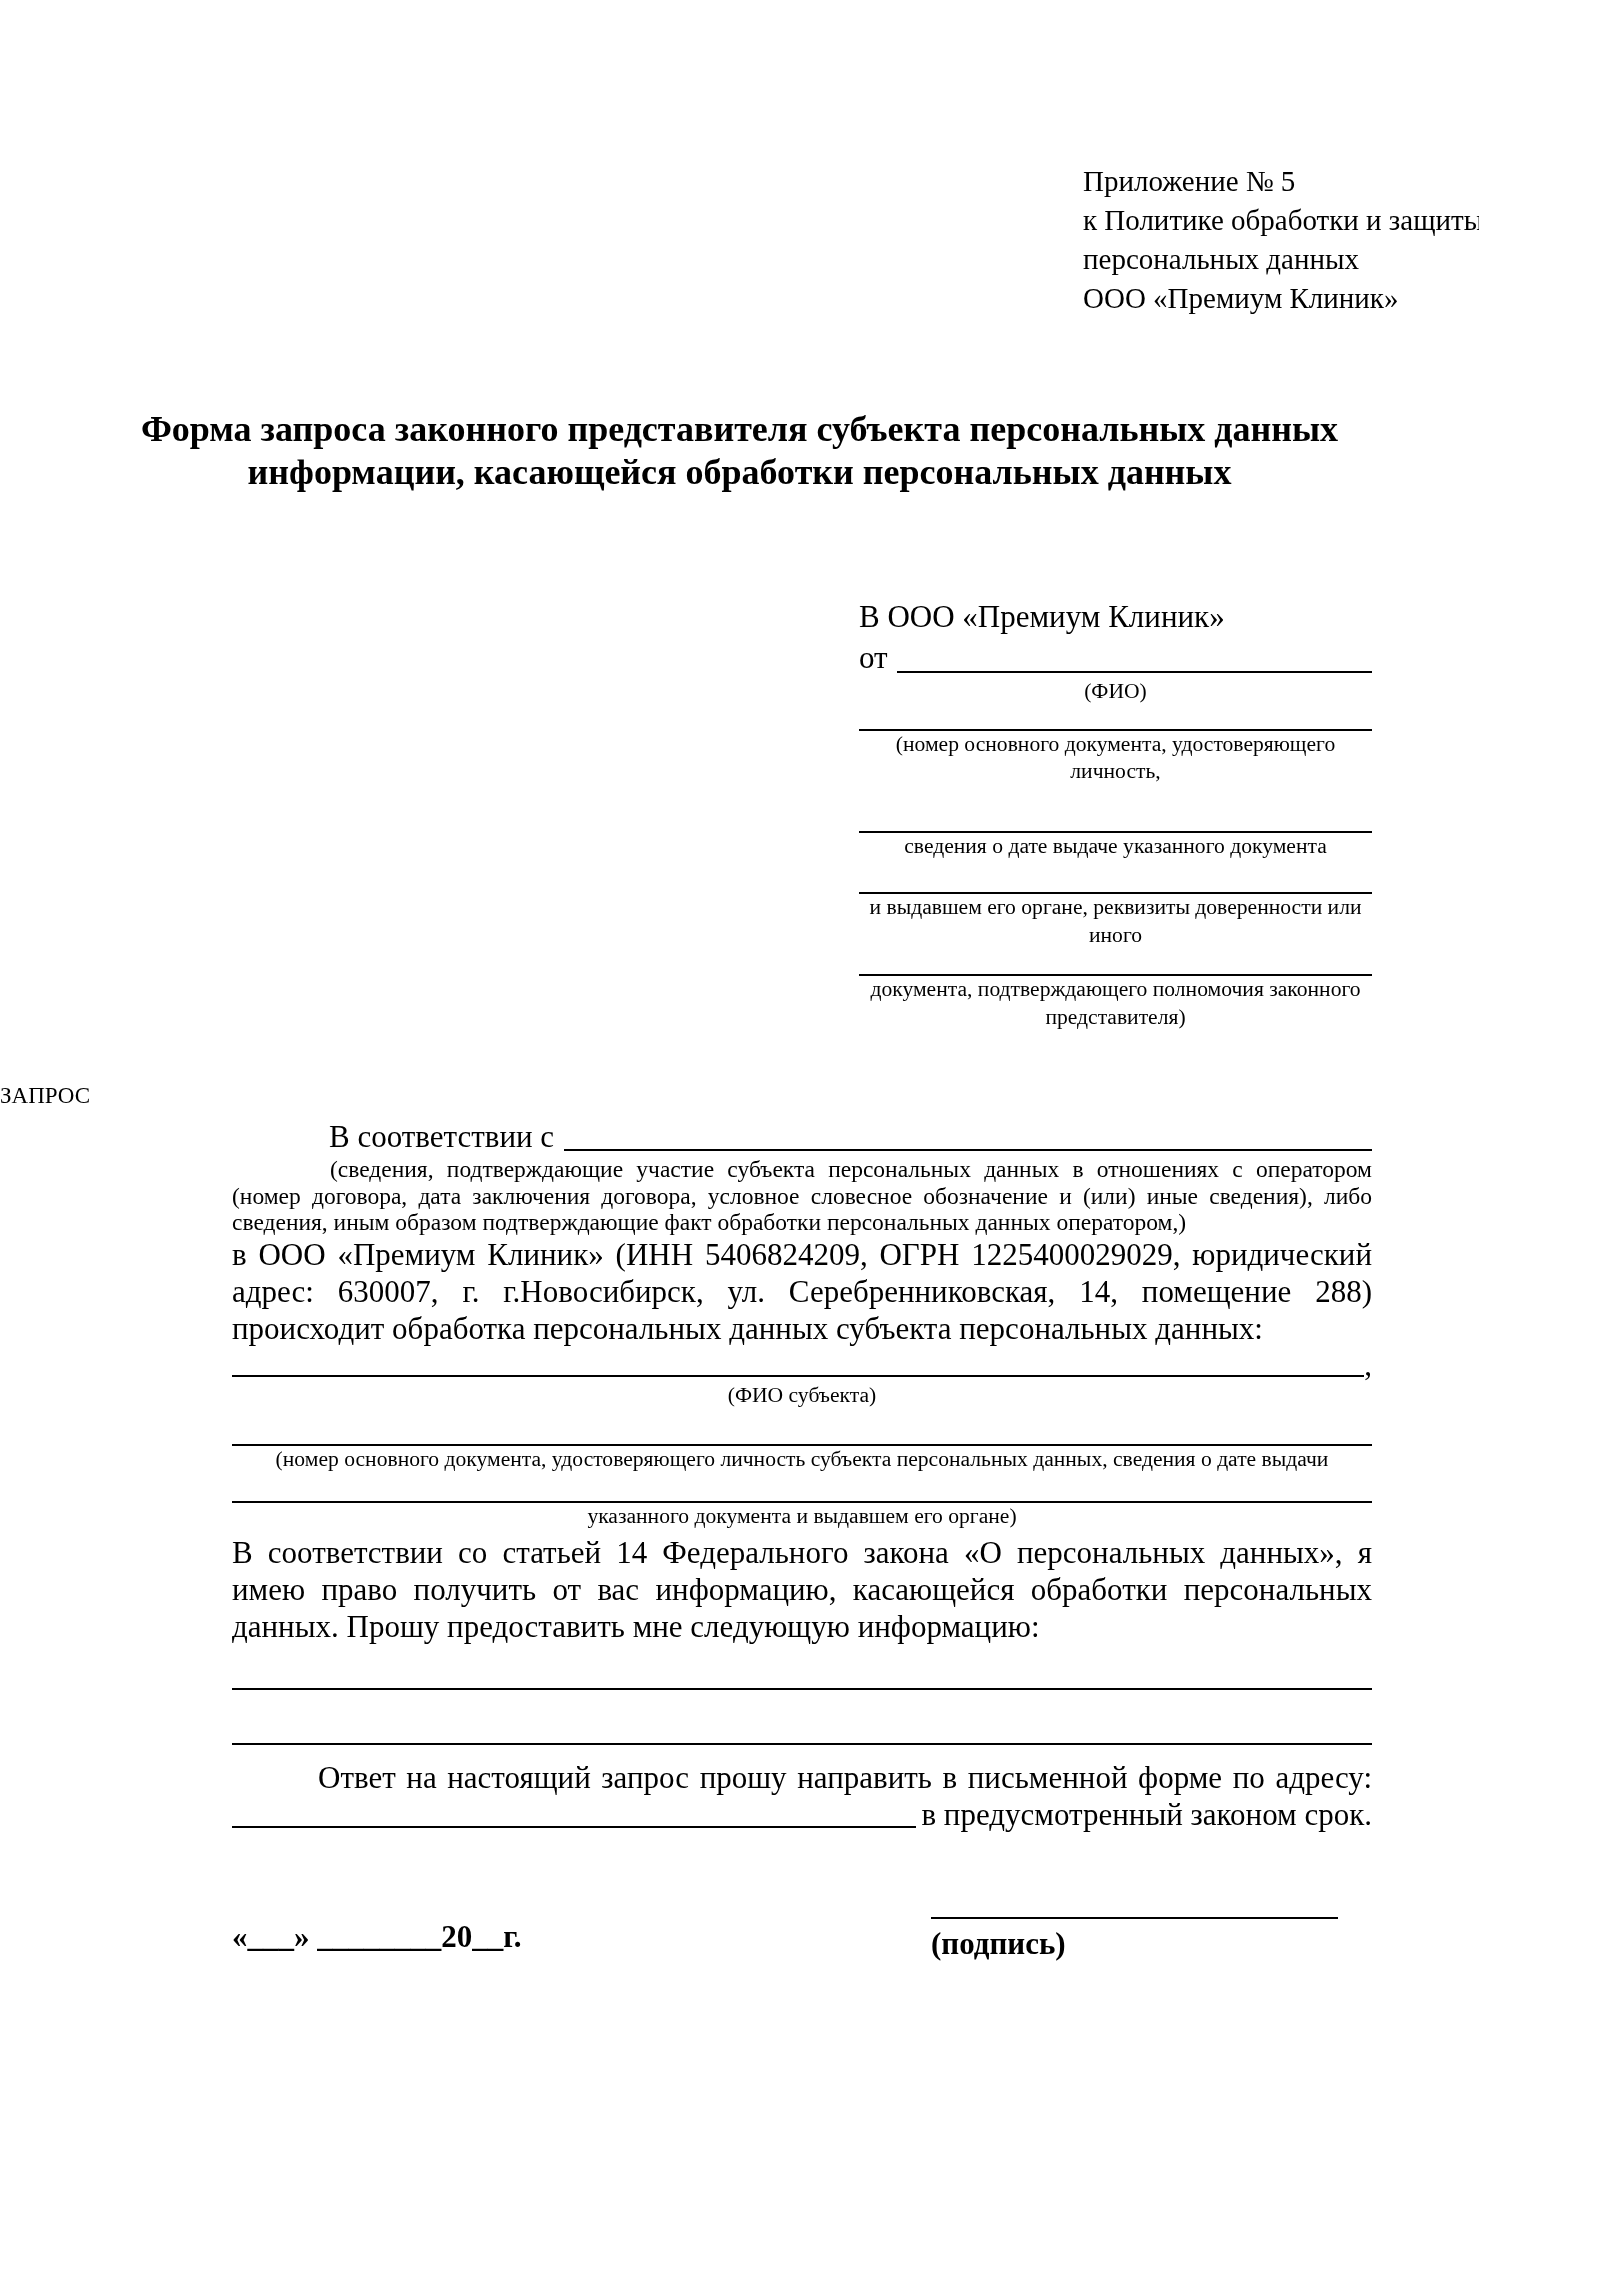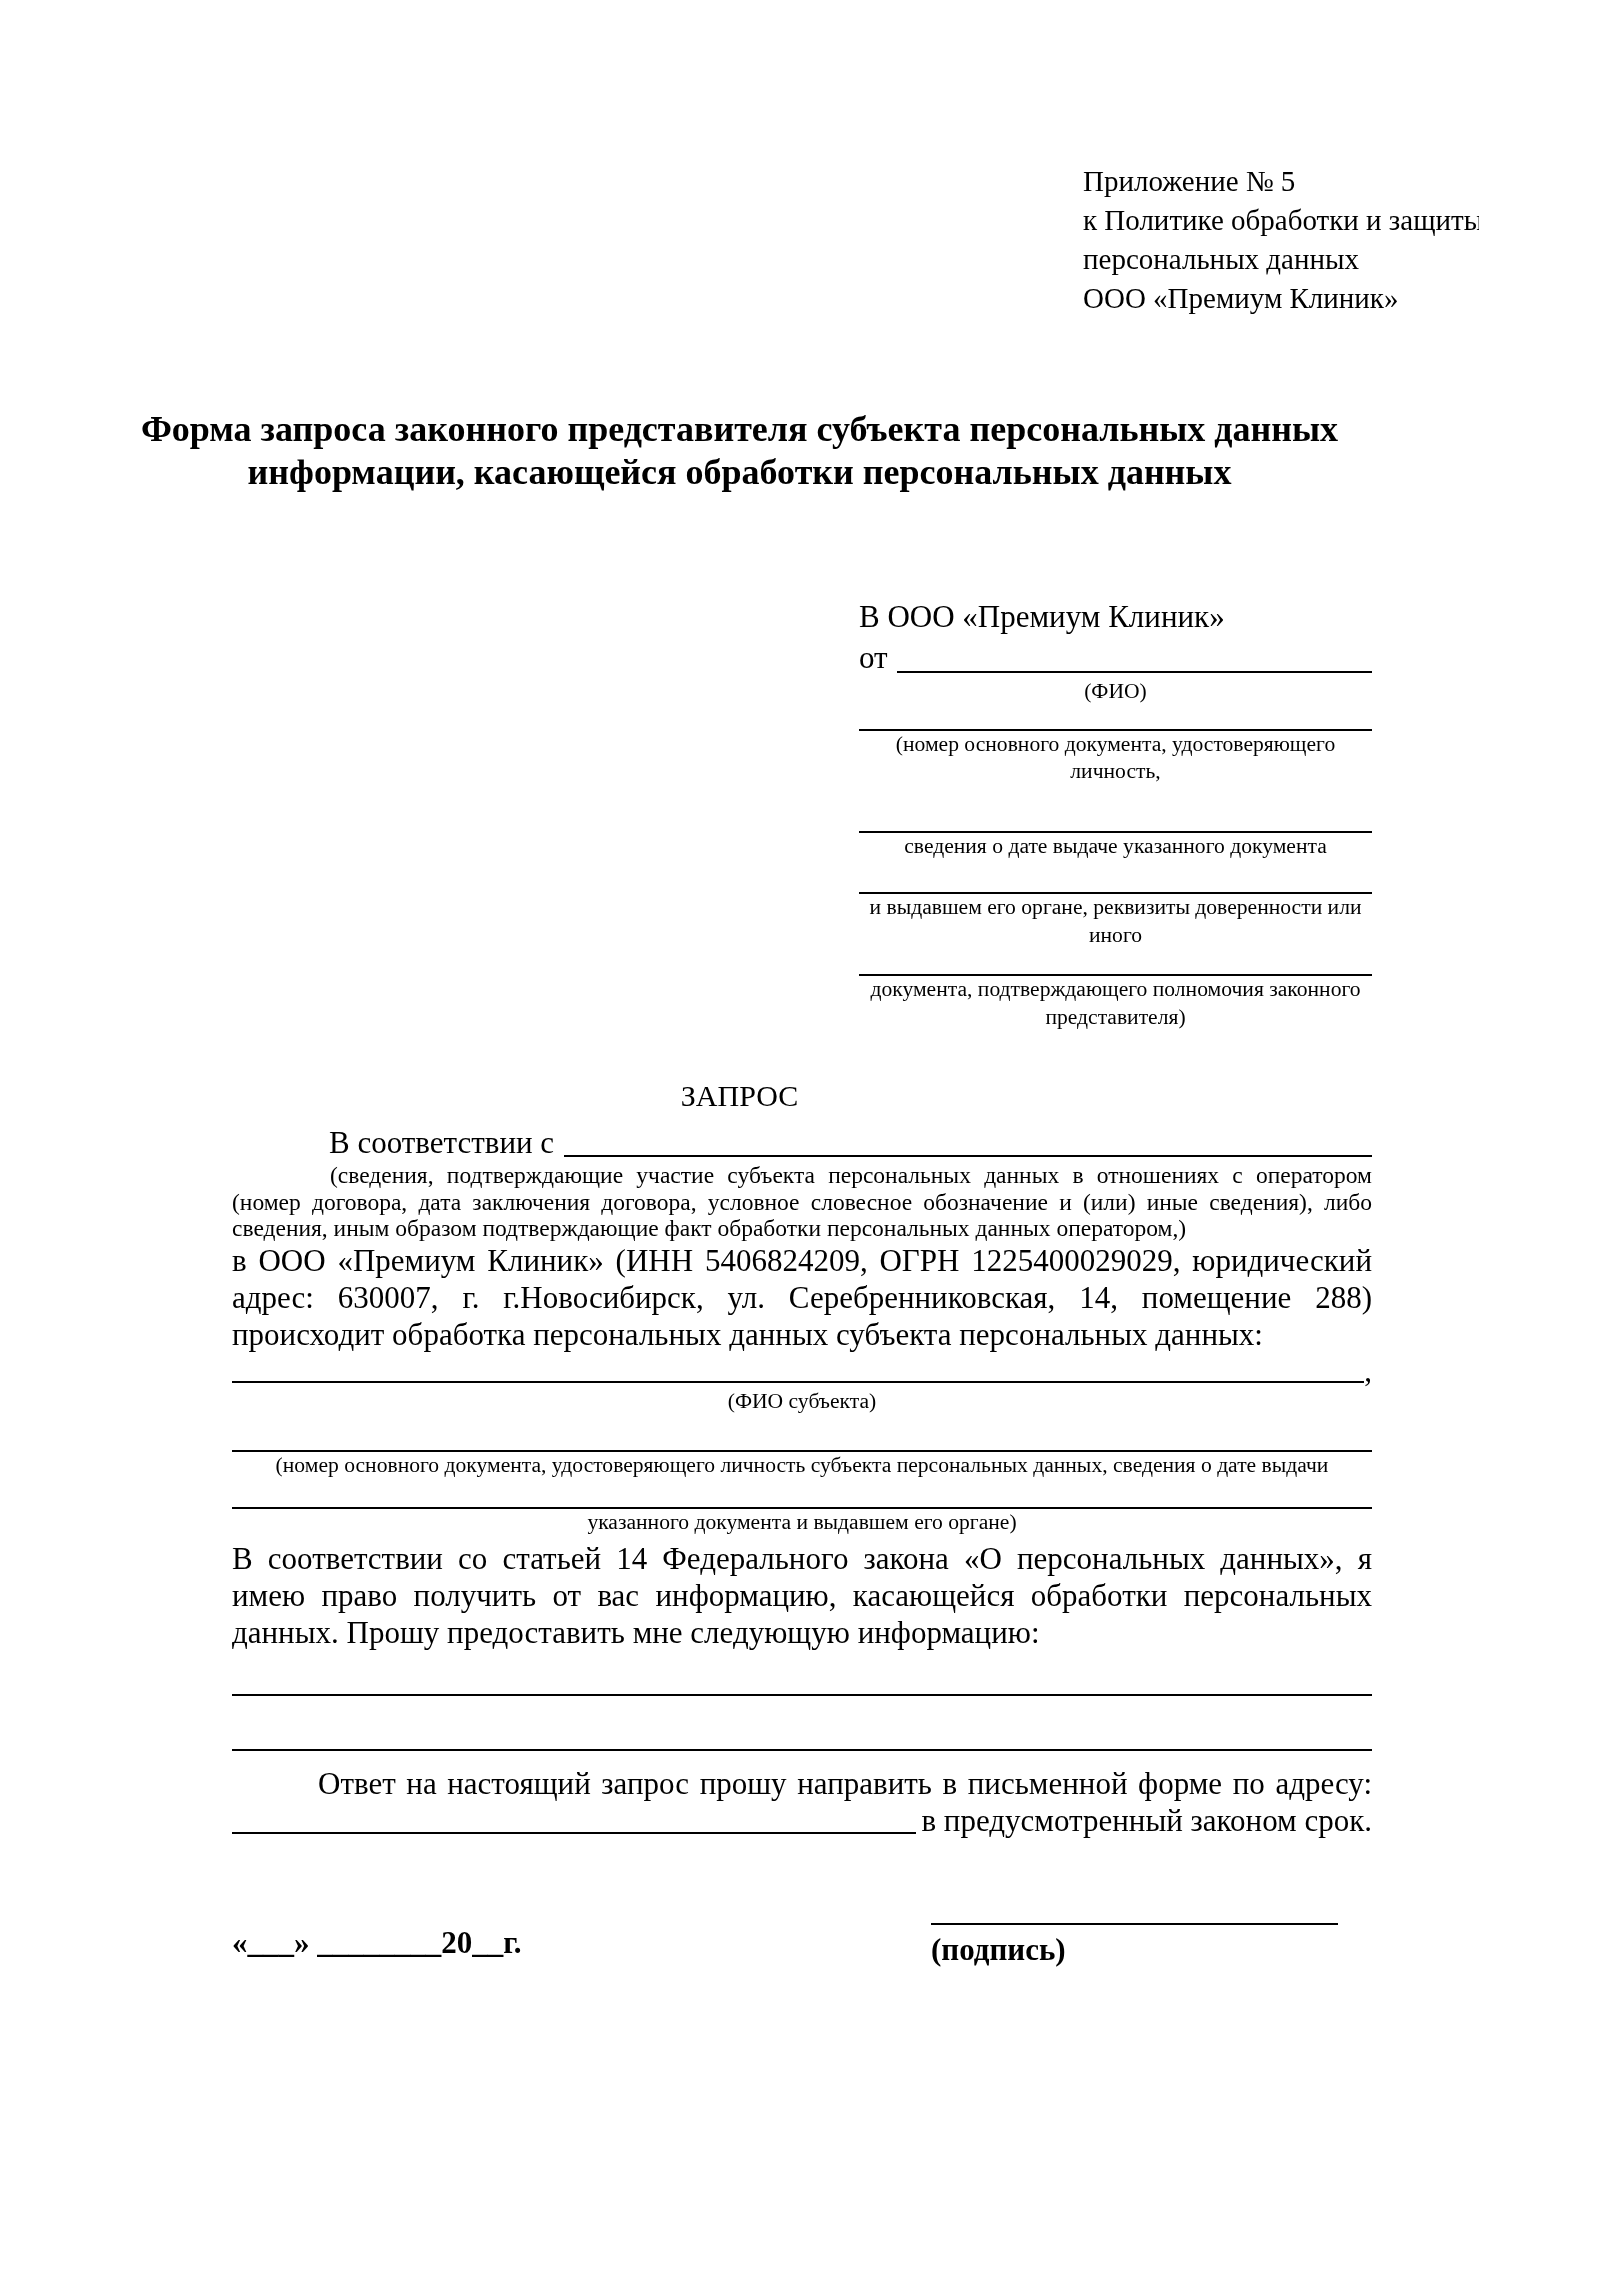--- a/index.html
+++ b/index.html
@@ -52,31 +52,30 @@
     width:100%;
     height:0;
   }
   .addressee .rule.r1{margin-top:23.5px;}
   .addressee .rule.r2{margin-top:45px;}
   .addressee .rule.r3{margin-top:32px;}
   .addressee .rule.r4{margin-top:25.5px;}
   
   .request-heading{
     margin-top:45px;
-    font-size:30px;
+    font-size:23px;
     line-height:39px;
-    text-align:center;
   }
   
   .body{
     margin:0 107px 0 232px; 
     font-size:31px;
     line-height:37px;
   }
-  .accordance-row{margin-top:8px;padding-left:97px;line-height:39px;}
+  .accordance-row{margin-top:2px;padding-left:97px;line-height:39px;}
   .fine-print{
     font-size:23.5px;
     line-height:26.5px;
     text-align:justify;
     text-indent:98px;
   }
   .para{text-align:justify;}
   .comma-row{height:35px;align-items:flex-end;}
   .comma-row .fill-line{margin-left:0;}
   .comma-suffix{line-height:35px;}

